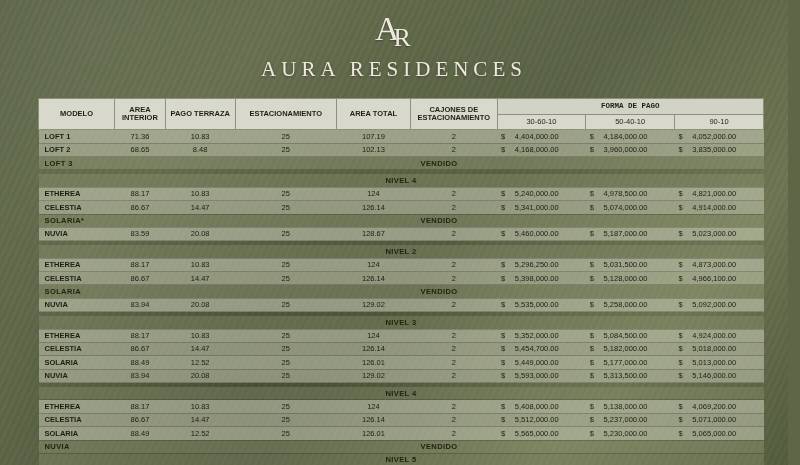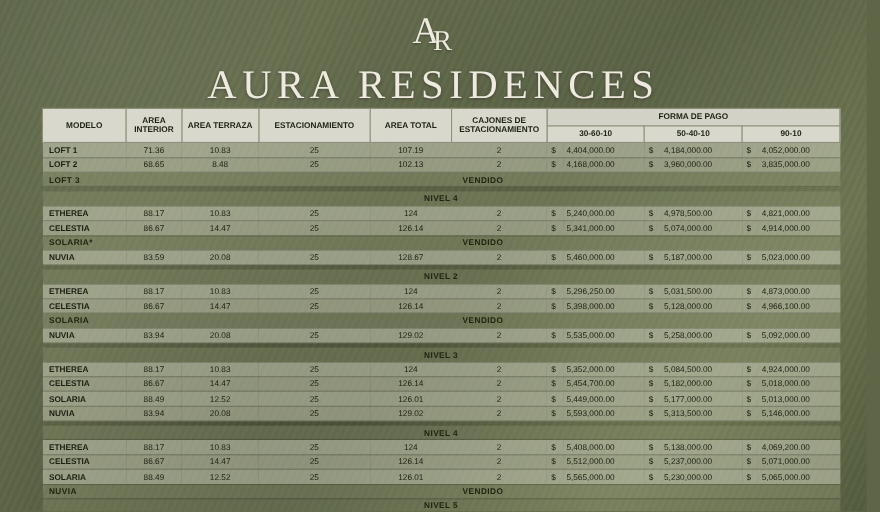--- a/index.html
+++ b/index.html
@@ -29,37 +29,37 @@
   }
   .monogram{
     font-family:"Liberation Serif", serif;
     color:#efeadf;font-size:34px;letter-spacing:-2px;line-height:34px;
     text-shadow:0 1px 2px rgba(0,0,0,.35);
   }
   .monogram .r{font-size:26px;position:relative;top:6px;left:-4px;}
   .brand-title{
     margin-top:8px;
     font-family:"Liberation Serif", serif;
-    color:#efeadf;font-size:37px;letter-spacing:5px;
+    color:#efeadf;font-size:21px;letter-spacing:5px;
     text-shadow:0 1px 3px rgba(0,0,0,.35);
   }
   
   .table-wrap{
     position:absolute;left:38px;top:98px;width:726px;
   }
   table{border-collapse:collapse;width:100%;table-layout:fixed;font-size:7.5px;}
   th,td{padding:0;}
   thead th{
     background:#d8d8cd;color:#1d2113;
     font-size:7.5px;font-weight:bold;text-align:center;
     border:1px solid #8d9177;
     padding:3px 2px;line-height:1.15;
   }
-  thead th.fp-top{background:#d2d3c6;}
-  thead th.fp-sub{background:#d8d8cd;font-weight:bold;}
+  thead th.fp-top{background:#d2d3c6;font-family:Liberation Mono, monospace;}
+  thead th.fp-sub{background:#d8d8cd;font-weight:normal;}
   tbody td{
     border-bottom:1px solid rgba(0,0,0,0.18);
     padding:1.5px 3px;line-height:1.25;
     font-size:7.5px;
     color:#1b1f12;
   }
   tbody tr.data{background:rgba(208,211,190,0.55);}
   tbody tr.data.alt{background:rgba(196,200,176,0.55);margin-top:12px;}
   tbody tr.sold td,tbody tr.level td{
     background:rgba(160,168,133,0.35);
@@ -111,21 +111,21 @@
           <col class="c-p1">
           <col class="c-cur2">
           <col class="c-p2">
           <col class="c-cur3">
           <col class="c-p3">
       </colgroup>
       <thead>
         <tr>
           <th rowspan="2">MODELO</th>
           <th rowspan="2">AREA INTERIOR</th>
-          <th rowspan="2">AREA TERRAZA</th>
+          <th rowspan="2">PAGO TERRAZA</th>
           <th rowspan="2">ESTACIONAMIENTO</th>
           <th rowspan="2">AREA TOTAL</th>
           <th rowspan="2">CAJONES DE ESTACIONAMIENTO</th>
           <th class="fp-top" colspan="6">FORMA DE PAGO</th>
         </tr>
         <tr>
           <th class="fp-sub" colspan="2">30-60-10</th>
           <th class="fp-sub" colspan="2">50-40-10</th>
           <th class="fp-sub" colspan="2">90-10</th>
         </tr>

